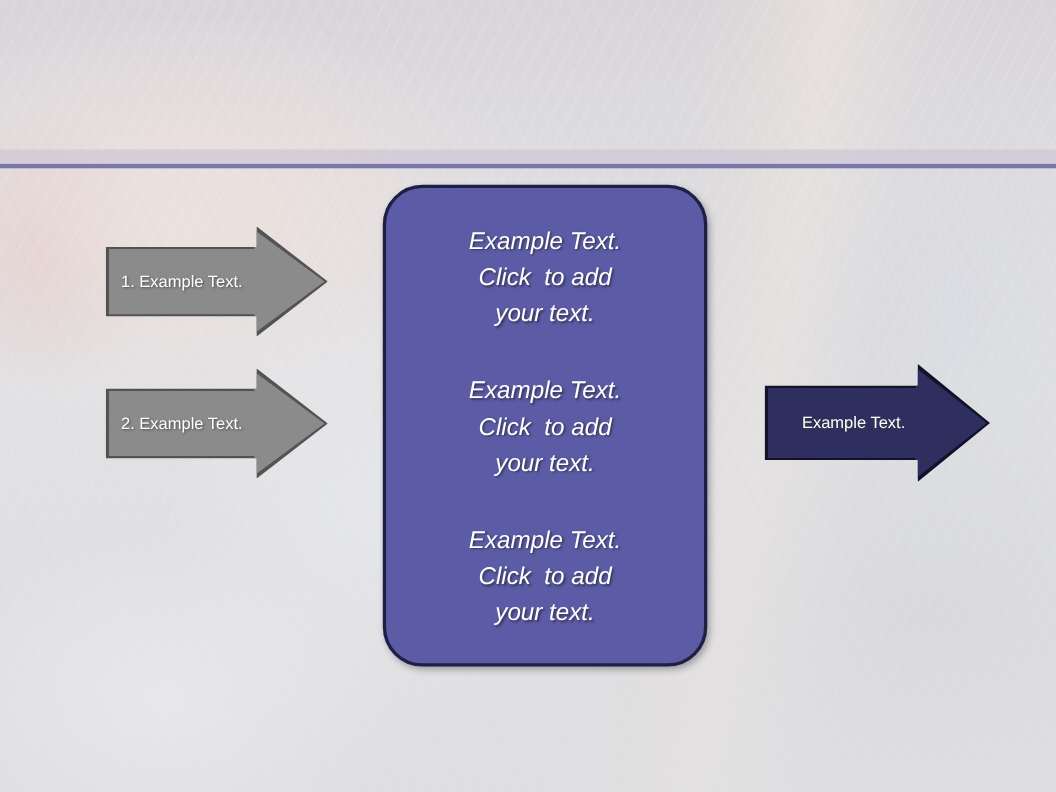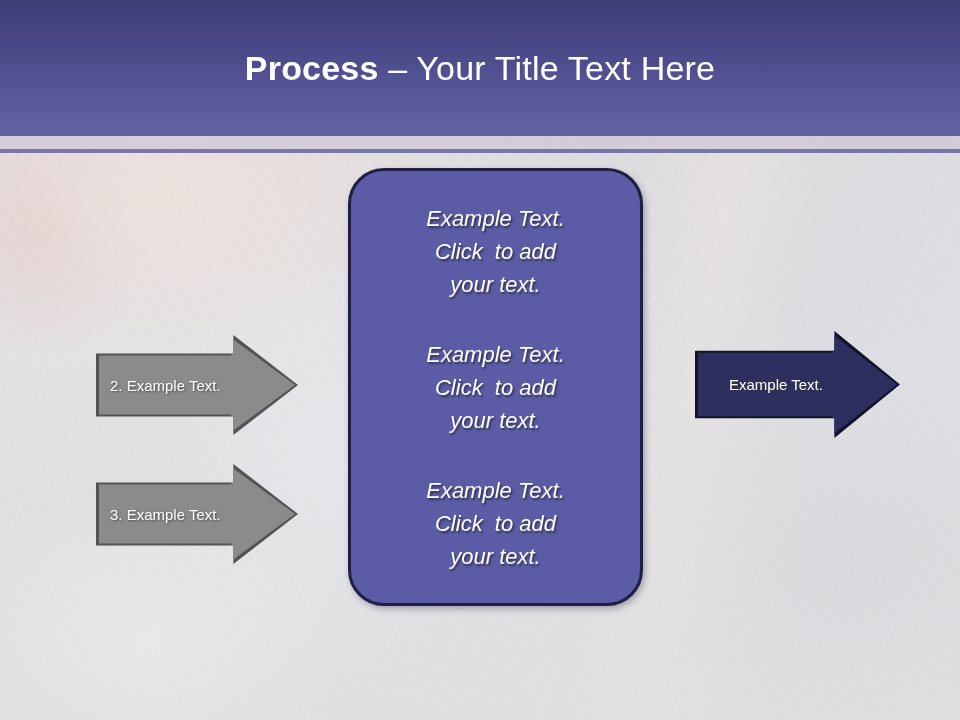--- a/index.html
+++ b/index.html
@@ -179,38 +179,35 @@
 </style>
 </head>
 <body>
 
 <div class="slide">
 
   <div class="bg-photo"></div>
   <div class="bg-texture"></div>
   <div class="bg-wash"></div>
 
-  <div class="title-band">
-    <div class="title-text"><span class="title-strong">Process</span><span class="title-rest"> – Your Title Text Here</span></div>
-  </div>
   <div class="accent-band"></div>
   <div class="accent-strip"></div>
 
+  <div class="arrow arrow-gray" id="arrow-1">
+    <div class="arrow-border"></div>
+    <div class="arrow-fill"></div>
+    <span class="arrow-label">1. Example Text.</span>
+  </div>
 
   <div class="arrow arrow-gray" id="arrow-2">
     <div class="arrow-border"></div>
     <div class="arrow-fill"></div>
     <span class="arrow-label">2. Example Text.</span>
   </div>
 
-  <div class="arrow arrow-gray" id="arrow-3">
-    <div class="arrow-border"></div>
-    <div class="arrow-fill"></div>
-    <span class="arrow-label">3. Example Text.</span>
-  </div>
 
   <div class="center-box">
     <p class="center-block">
       <span class="center-line">Example Text.</span>
       <span class="center-line">Click  to add</span>
       <span class="center-line">your text.</span>
     </p>
     <p class="center-block">
       <span class="center-line">Example Text.</span>
       <span class="center-line">Click  to add</span>

